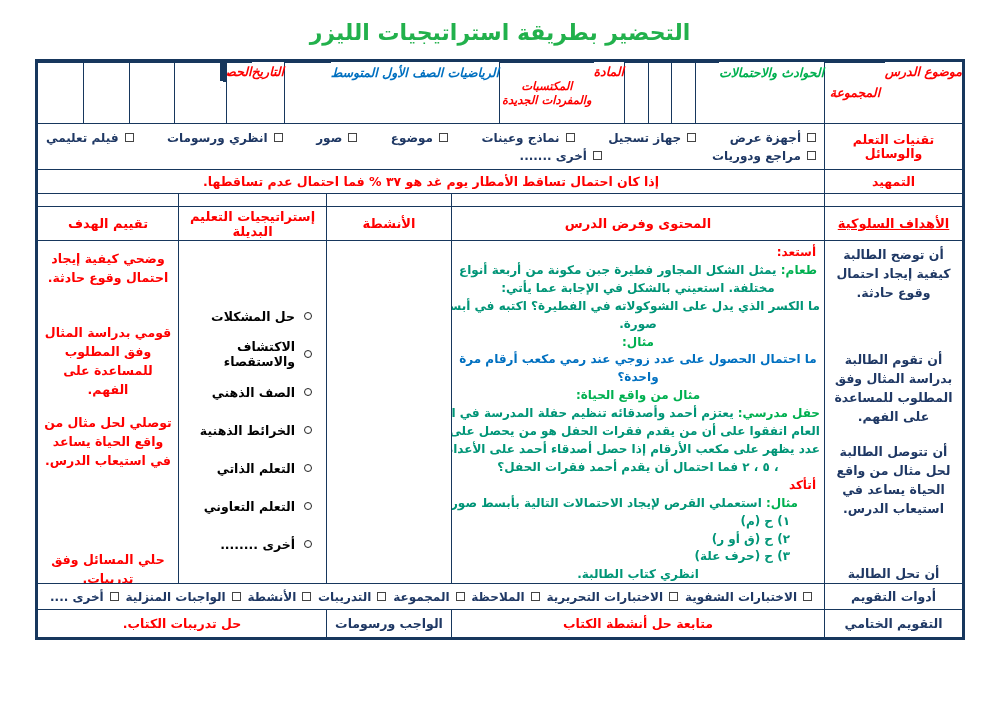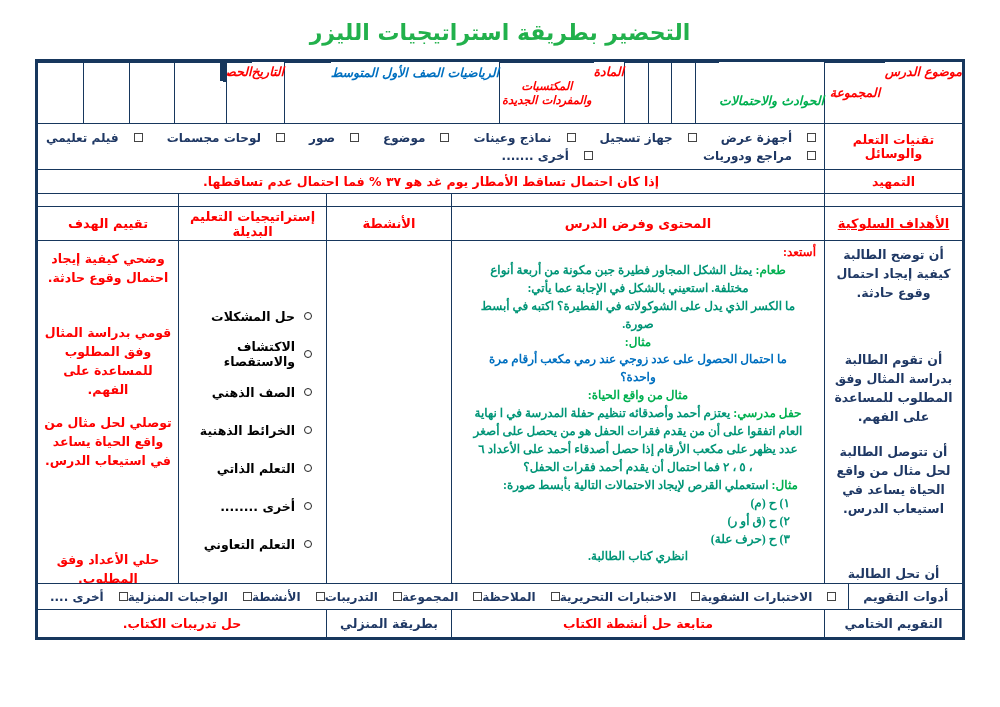--- a/index.html
+++ b/index.html
@@ -28,26 +28,26 @@
   .band{display:flex;}
   .band + .band{border-top:1.4px solid var(--line);}
   .band > * + *{border-right:1.4px solid var(--line);}
   .col{display:flex;flex-direction:row;font-style:italic;}
   .col > * + *{border-top:1.4px solid var(--line);}
   .hrow{display:flex;}
   .hrow > * + *{border-right:1.4px solid var(--line);}
   .cell{display:flex;align-items:center;justify-content:center;}
   .lbl{color:var(--red);font-size:12.5px;display:flex;align-items:center;justify-content:center;text-align:center;line-height:14px;}
   .lblnavy{color:var(--navy);font-size:12.5px;display:flex;align-items:center;justify-content:center;text-align:center;}
-  .valgreen{color:var(--green);font-size:12.5px;margin-top:28px;}
+  .valgreen{color:var(--green);font-size:12.5px;}
   .valblue{color:var(--blue);font-size:12.5px;}
   .valred{color:var(--red);font-size:12.5px;}
   .hdr{color:var(--red);font-size:13px;}
   
-  .cb{display:inline-flex;align-items:center;gap:15px;color:var(--navy);font-size:12px;white-space:nowrap;}
+  .cb{display:inline-flex;align-items:center;gap:6px;color:var(--navy);font-size:12px;white-space:nowrap;}
   .box{width:9px;height:9px;border:1.2px solid #444;background:#fff;flex:0 0 auto;}
   
   .mediacell{flex:1;display:flex;flex-direction:column;justify-content:center;gap:4px;padding:2px 8px;}
   .mline1{display:flex;justify-content:space-between;align-items:center;}
   .mline2{display:flex;gap:110px;align-items:center;}
   
   .objcol{color:var(--navy);font-size:12.5px;text-align:center;line-height:19px;padding:4px 3px;overflow:hidden;}
   .evalcol{color:var(--red);font-size:12.5px;text-align:center;line-height:19px;padding:4px 3px;overflow:hidden;}
   .contentcol{font-size:12px;line-height:17.9px;padding:3px 4px;overflow:hidden;}
   .cl{white-space:nowrap;}
@@ -143,21 +143,21 @@
         <span class="cb">
             <span class="box"></span>
             <span>موضوع</span>
           </span>
         <span class="cb">
             <span class="box"></span>
             <span>صور</span>
           </span>
         <span class="cb">
             <span class="box"></span>
-            <span>لوحات مجسمات</span>
+            <span>انظري ورسومات</span>
           </span>
         <span class="cb">
             <span class="box"></span>
             <span>فيلم تعليمي</span>
           </span>
       </div>
       <div class="mline2">
         <span class="cb">
             <span class="box"></span>
             <span>مراجع ودوريات</span>
@@ -193,34 +193,35 @@
 
   <div class="band" style="height:343px;">
 
     <div class="objcol" style="width:137px;">
       <div style="margin-top:0;">أن توضح الطالبة كيفية إيجاد احتمال وقوع حادثة.</div>
       <div style="margin-top:48px;">أن تقوم الطالبة بدراسة المثال وفق المطلوب للمساعدة على الفهم.</div>
       <div style="margin-top:16px;">أن تتوصل الطالبة لحل مثال من واقع الحياة يساعد في استيعاب الدرس.</div>
       <div style="margin-top:46px;">أن تحل الطالبة المسائل وفق المطلوب.</div>
     </div>
 
-    <div class="contentcol" style="width:373px;font-family:Liberation Serif, serif;">
+    <div class="contentcol" style="width:373px;">
       <div class="cl red r">أستعد:</div>
       <div class="cl teal c"><span class="lead">طعام:</span><span> يمثل الشكل المجاور فطيرة جبن مكونة من أربعة أنواع</span></div>
       <div class="cl teal c">مختلفة. استعيني بالشكل في الإجابة عما يأتي:</div>
       <div class="cl teal c">ما الكسر الذي يدل على الشوكولاته في الفطيرة؟   اكتبه في أبسط</div>
       <div class="cl teal c">صورة.</div>
       <div class="cl green c">مثال:</div>
       <div class="cl blue c">ما احتمال الحصول على عدد زوجي عند رمي مكعب أرقام مرة</div>
       <div class="cl blue c">واحدة؟</div>
       <div class="cl green c">مثال من واقع الحياة:</div>
       <div class="cl teal c"><span class="lead">حفل مدرسي:</span><span> يعتزم أحمد وأصدقائه تنظيم حفلة المدرسة في ا نهاية</span></div>
       <div class="cl teal c">العام اتفقوا على أن من يقدم فقرات الحفل هو من يحصل على أصغر</div>
       <div class="cl teal c">عدد يظهر على مكعب الأرقام إذا حصل أصدقاء أحمد على الأعداد ٦</div>
       <div class="cl teal c">، ٥ ، ٢ فما احتمال أن يقدم أحمد فقرات الحفل؟</div>
+      <div class="cl red r">أتأكد</div>
       <div class="cl teal r2"><span class="lead">مثال:</span><span> استعملي القرص لإيجاد الاحتمالات التالية بأبسط صورة:</span></div>
       <div class="cl teal rr">١) ح (م)</div>
       <div class="cl teal rr">٢) ح (ق أو ر)</div>
       <div class="cl teal rr">٣) ح (حرف علة)</div>
       <div class="cl teal c">انظري كتاب الطالبة.</div>
     </div>
 
     <div class="cell empty" style="width:125px;"></div>
 
     <div class="stratcol" style="width:148px;">
@@ -239,33 +240,33 @@
       <div class="strat">
           <span class="ring"></span>
           <span>الخرائط الذهنية</span>
         </div>
       <div class="strat">
           <span class="ring"></span>
           <span>التعلم الذاتي</span>
         </div>
       <div class="strat">
           <span class="ring"></span>
+          <span>التعلم التعاوني</span>
+        </div>
+      <div class="strat">
+          <span class="ring"></span>
           <span>أخرى ........</span>
-        </div>
-      <div class="strat">
-          <span class="ring"></span>
-          <span>التعلم التعاوني</span>
         </div>
     </div>
 
     <div class="evalcol" style="flex:1;">
       <div style="margin-top:4px;">وضحي كيفية إيجاد احتمال وقوع حادثة.</div>
       <div style="margin-top:36px;">قومي بدراسة المثال وفق المطلوب للمساعدة على الفهم.</div>
       <div style="margin-top:14px;">توصلي لحل مثال من واقع الحياة  يساعد في استيعاب الدرس.</div>
-      <div style="margin-top:80px;">حلي الأعداد وفق المطلوب.</div>
+      <div style="margin-top:80px;">حلي المسائل وفق تدريبات.</div>
     </div>
   </div>
 
   <div class="band" style="height:26px;">
     <div class="cell lblnavy" style="width:137px;">أدوات التقويم</div>
     <div class="toolsrow">
       <span class="cb">
           <span class="box"></span>
           <span>الاختبارات الشفوية</span>
         </span>
@@ -296,17 +297,17 @@
       <span class="cb">
           <span class="box"></span>
           <span>أخرى ....</span>
         </span>
     </div>
   </div>
 
   <div class="band" style="height:28px;">
     <div class="cell lblnavy" style="width:137px;">التقويم الختامي</div>
     <div class="cell valred" style="width:373px;">متابعة حل أنشطة الكتاب</div>
-    <div class="cell lblnavy" style="width:125px;">بطريقة المنزلي</div>
+    <div class="cell lblnavy" style="width:125px;">الواجب ورسومات</div>
     <div class="cell valred" style="flex:1;">حل تدريبات الكتاب.</div>
   </div>
 
 </div>
 
 </body></html>

